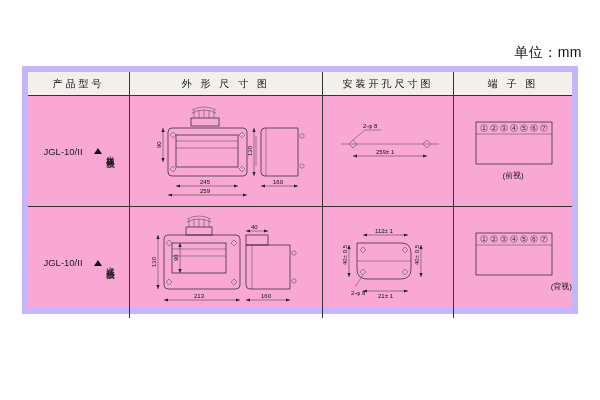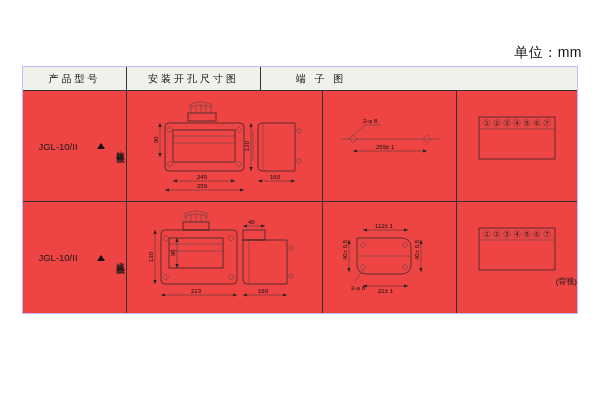--- a/index.html
+++ b/index.html
@@ -13,43 +13,42 @@
   .page{position:relative;width:600px;height:400px;}
 
   .unit-note{
     position:absolute;right:18px;top:44px;
     font-size:14px;letter-spacing:.5px;color:#111;
   }
 
   .table{
     position:absolute;left:22px;top:66px;
     width:556px;height:248px;
-    border:1px solid #c4b5fd;
+    border:6px solid #c4b5fd;
     box-sizing:border-box;
-    background:#ef4444;
+    background:#f9a8d4;
   }
   .row{display:flex;box-sizing:border-box;width:100%;}
   .row.head{height:24px;background:#f2f0ea;border-bottom:1px solid #333;}
   .row.body{height:111px;border-bottom:1px solid #333;}
   .row.body.last{border-bottom:none;}
 
   .c1{width:104px;border-right:1px solid #333;box-sizing:border-box;position:relative;}
   .c2{width:196px;border-right:1px solid #333;box-sizing:border-box;position:relative;}
   .c3{width:134px;border-right:1px solid #333;box-sizing:border-box;position:relative;}
   .c4{width:120px;box-sizing:border-box;position:relative;}
 
   .hcell{
     display:flex;align-items:center;justify-content:center;
     height:100%;font-size:10px;letter-spacing:3px;color:#111;
   }
 
   .model-wrap{
     display:flex;align-items:center;height:100%;padding-left:8px;
     font-size:9.5px;
-    justify-content:space-between;
   }
   .model-txt{width:54px;text-align:center;}
   .vert-txt{
     writing-mode:vertical-rl;
     text-orientation:upright;
     font-size:8.5px;line-height:11px;
     letter-spacing:1px;
     margin-left:2px;
   }
   .tri{
@@ -74,20 +73,23 @@
 
 <div class="page">
 
   <div class="unit-note">单位：mm</div>
 
   <div class="table">
 
     <div class="row head">
       <div class="c1">
         <div class="hcell">产品型号</div>
+      </div>
+      <div class="c2">
+        <div class="hcell">外 形 尺 寸 图</div>
       </div>
       <div class="c3">
         <div class="hcell">安装开孔尺寸图</div>
       </div>
       <div class="c4">
         <div class="hcell">端  子  图</div>
       </div>
     </div>
 
     <div class="row body">
@@ -193,20 +195,21 @@
             <circle class="thin" cx="90" cy="32" r="3.4"></circle>
             <text class="txt" x="28.2" y="34.2">1</text>
             <text class="txt" x="38.2" y="34.2">2</text>
             <text class="txt" x="48.2" y="34.2">3</text>
             <text class="txt" x="58.2" y="34.2">4</text>
             <text class="txt" x="68.2" y="34.2">5</text>
             <text class="txt" x="78.2" y="34.2">6</text>
             <text class="txt" x="88.2" y="34.2">7</text>
           </svg>
         </div>
+        <div style="position:absolute;left:0;right:0;top:74px;text-align:center;font-size:8px;">(前视)</div>
       </div>
     </div>
 
     <div class="row body last">
 
       <div class="c1">
         <div class="model-wrap">
           <div class="model-txt">JGL-10/II</div>
           <div class="tri"></div>
           <div class="vert-txt">出式后接线</div>

